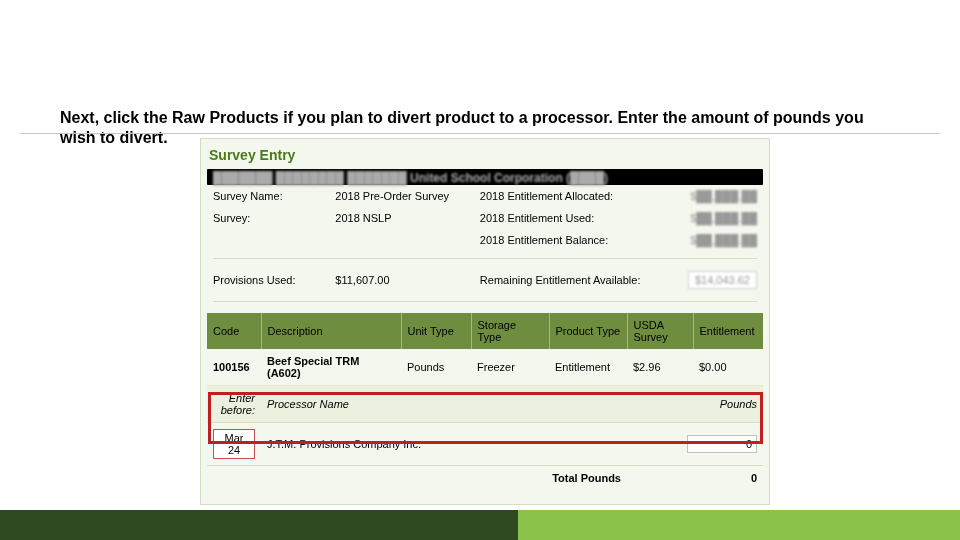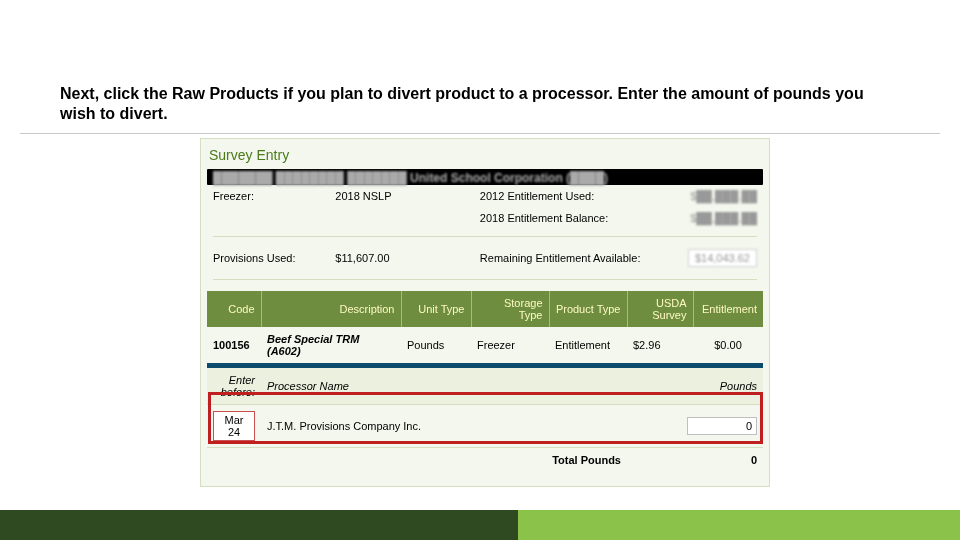--- a/index.html
+++ b/index.html
@@ -1,43 +1,43 @@
 <!DOCTYPE html>
 <html><head>
 <meta charset="utf-8">
 <style>
   * { box-sizing: border-box; }
   html, body { margin:0; padding:0; width:960px; height:540px; background:#fff; font-family: Arial, Helvetica, sans-serif; font-size:12px; color:#000; }
   .slide { position:relative; width:960px; height:540px; background:#fff; }
-  .instruction { position:absolute; top:84px; left:60px; right:80px; font-family: "Arial Black", Arial, sans-serif; font-weight:900; font-size:16px; line-height:1.25; }
+  .instruction { position:absolute; top:108px; left:60px; right:80px; font-family: "Arial Black", Arial, sans-serif; font-weight:900; font-size:16px; line-height:1.25; }
   .hr { position:absolute; top:133px; left:20px; right:20px; border-top:1px solid #c8c8c8; }
   .panel { position:absolute; top:138px; left:200px; width:570px; background:#f4f7ee; border:1px solid #d4dfc1; padding:4px 6px 14px 6px; }
-  .panel-title { color:#4a7a1a; font-weight:400; font-size:14px; padding:4px 2px 6px 2px; }
+  .panel-title { color:#4a7a1a; font-weight:700; font-size:14px; padding:4px 2px 6px 2px; }
   .blackbar { background:#000; color:#fff; height:16px; border-radius:1px; padding:2px 6px; }
   .blurwhite { color:#aaa; letter-spacing:0; filter:blur(1.1px); font-weight:700; }
   table.meta { width:100%; border-collapse:collapse; }
   table.meta td { padding:5px 6px; vertical-align:middle; font-size:11px; }
   table.meta td.label { width:110px; }
   table.meta td.val { width:130px; }
   table.meta td.rlabel { width:170px; }
   table.meta td.rval { text-align:right; width:90px; }
   .blurnum { color:#999; filter:blur(1.3px); }
   .sep { height:1px; background:#d4dfc1; margin:2px 0; }
   .remain-box { display:inline-block; border:1px solid #cfcfcf; background:#fff; padding:2px 6px; color:#999; filter:blur(1.2px); font-size:11px; }
   .fdp-row td { font-style:italic; font-size:11px; }
-  .headrow { background:#6e8d3f; color:#fef9c3;text-align:right; }
+  .headrow { background:#6e8d3f; color:#000000; }
   .headrow td { font-size:11px; padding:6px 6px; border-right:1px solid #a7bb80; }
   .headrow td:last-child { border-right:0; }
   table.grid { width:100%; border-collapse:collapse; }
   table.grid td { padding:6px 6px; font-size:11px; }
   tr.prodrow td { border-bottom:1px solid #e2e8d4; }
   tr.prodrow td.code { font-weight:700; }
-  tr.prodrow td.desc { font-weight:700;font-style:italic; }
+  tr.prodrow td.desc { font-weight:700; }
   .subhead { background:#ecf1df; font-style:italic; }
-  .subhead td { border-top:5px solid #0c4a6e; border-bottom:1px solid #d4dfc1; padding:5px 6px; }
+  .subhead td { border-top:1px solid #0c4a6e; border-bottom:1px solid #d4dfc1; padding:5px 6px; }
   .date-pill { display:inline-block; border:1px solid #c94f4f; background:#fff; padding:2px 8px; font-style:normal; font-size:11px; }
   .pounds-input { width:70px; height:18px; border:1px solid #bfbfbf; background:#fff; text-align:right; padding:0 4px; font-size:11px; }
   .total td { font-weight:700; border-top:1px solid #d4dfc1; padding-top:6px; }
   .redbox { position:absolute; border:3px solid #bf1f1f; pointer-events:none; }
   .greenbar { position:absolute; left:0; bottom:0; width:960px; height:30px; }
   .greenbar .dark { position:absolute; left:0; bottom:0; width:100%; height:30px; background:#2f4a20; }
   .greenbar .light { position:absolute; right:0; bottom:0; width:46%; height:30px; background:#8bc34a; }
 </style>
 </head>
 <body>
@@ -48,24 +48,30 @@
   <div class="hr"></div>
 
   <div class="panel">
     <div class="panel-title">Survey Entry</div>
     <div class="blackbar">
       <span class="blurwhite">███████ ████████ ███████ United School Corporation (████)</span>
     </div>
 
     <table class="meta">
       <tbody>
+          <tr>
+        <td class="label">Survey Name:</td>
+        <td class="val">2018 Pre-Order Survey</td>
+        <td class="rlabel">2018 Entitlement Allocated:</td>
+        <td class="rval blurnum">$██,███.██</td>
+      </tr>
       <tr>
-        <td class="label">Freezer:</td>
+        <td class="label">Survey:</td>
         <td class="val">2018 NSLP</td>
-        <td class="rlabel">2012 Entitlement Used:</td>
+        <td class="rlabel">2018 Entitlement Used:</td>
         <td class="rval blurnum">$██,███.██</td>
       </tr>
       <tr>
         <td class="label"></td>
             <td class="val"></td>
         <td class="rlabel">2018 Entitlement Balance:</td>
         <td class="rval blurnum">$██,███.██</td>
       </tr>
       <tr>
             <td colspan="4">
@@ -99,21 +105,21 @@
         <td style="width:66px;">USDA Survey</td>
         <td>Entitlement</td>
       </tr>
       <tr class="prodrow">
         <td class="code">100156</td>
         <td class="desc">Beef Special TRM (A602)</td>
         <td>Pounds</td>
         <td>Freezer</td>
         <td>Entitlement</td>
         <td>$2.96</td>
-        <td style="text-align:center;">$0.00</td>
+        <td style="text-align:left;">$0.00</td>
       </tr>
       <tr class="subhead">
         <td style="text-align:right;">Enter before:</td>
         <td colspan="4">Processor Name</td>
         <td colspan="2" style="text-align:right;">Pounds</td>
       </tr>
       <tr>
         <td style="text-align:center;">
           <span class="date-pill">Mar 24</span>
         </td>

